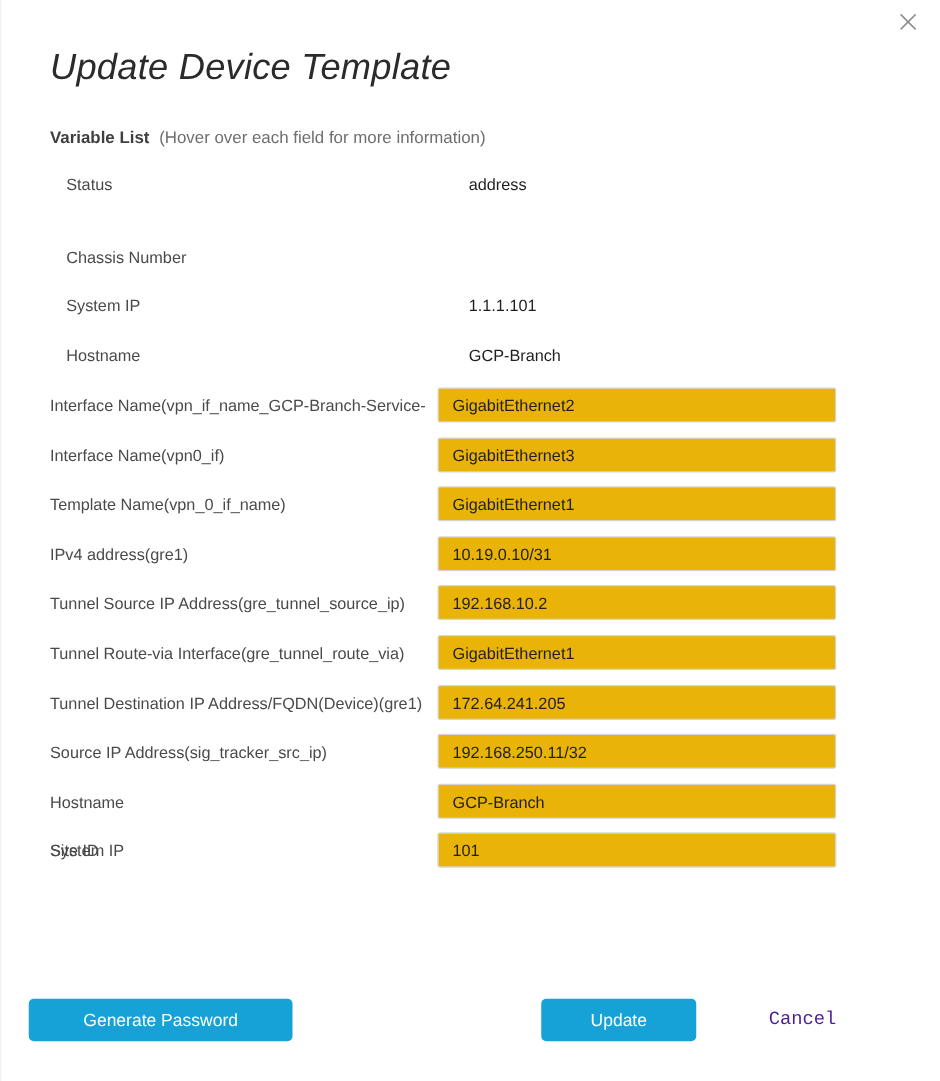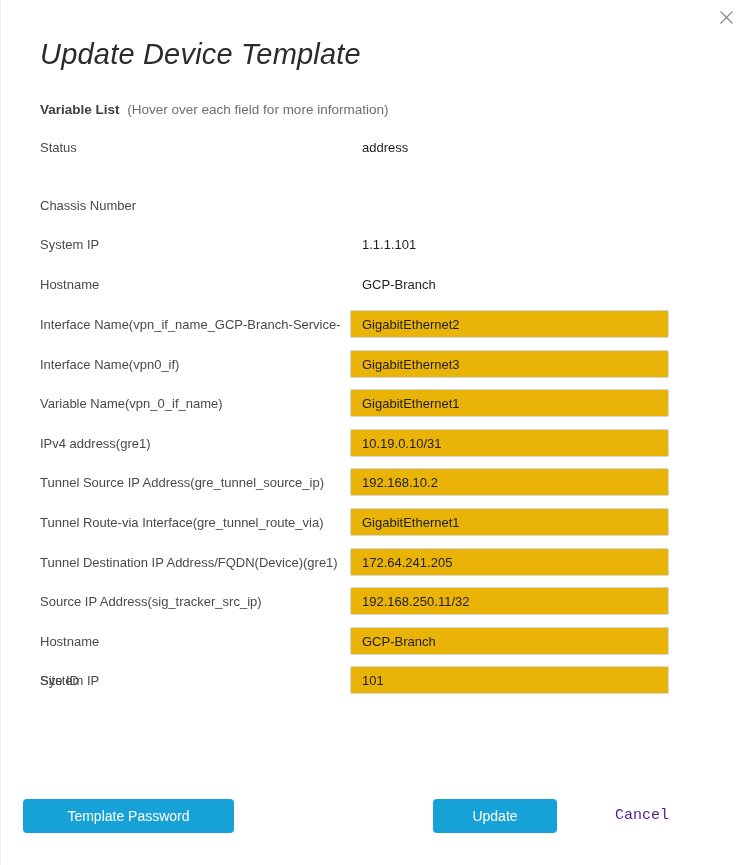--- a/index.html
+++ b/index.html
@@ -62,21 +62,21 @@
   .row-static { height: 16px; }
   .row-input  { height: 28px; }
   .field-label {
     flex: 0 0 310px;
     max-width: 310px;
     font-size: 13px;
     color: #4a4a4a;
     white-space: nowrap;
     overflow: hidden;
   }
-  .row-static .field-label { flex: 0 0 322px; max-width: 322px; }
+  .row-static .field-label { flex: 0 0 322px; max-width: 322px; margin-left: 13px; }
   .static-value {
     font-size: 13px;
     color: #1f1f1f;
     white-space: nowrap;
   }
   .field-input {
     flex: 0 0 319px;
     width: 319px;
     height: 28px;
     box-sizing: border-box;
@@ -155,21 +155,21 @@
 
   <div class="row row-input" style="top:310px">
     <span class="field-label">Interface Name(vpn_if_name_GCP-Branch-Service-</span>
     <input class="field-input" type="text" value="GigabitEthernet2" style="">
   </div>
   <div class="row row-input" style="top:350px">
     <span class="field-label">Interface Name(vpn0_if)</span>
     <input class="field-input" type="text" value="GigabitEthernet3" style="">
   </div>
   <div class="row row-input" style="top:389px">
-    <span class="field-label">Variable Name(vpn_0_if_name)</span>
+    <span class="field-label">Template Name(vpn_0_if_name)</span>
     <input class="field-input" type="text" value="GigabitEthernet1" style="">
   </div>
   <div class="row row-input" style="top:429px">
     <span class="field-label">IPv4 address(gre1)</span>
     <input class="field-input" type="text" value="10.19.0.10/31" style="">
   </div>
   <div class="row row-input" style="top:468px">
     <span class="field-label">Tunnel Source IP Address(gre_tunnel_source_ip)</span>
     <input class="field-input" type="text" value="192.168.10.2" style="">
   </div>
@@ -191,17 +191,17 @@
   </div>
   <div class="row row-input" style="top:666px">
     <span class="field-label">System IP</span>
     <input class="field-input" type="text" value="1.1.1.101" style="">
   </div>
   <div class="row row-input" style="top:666px">
     <span class="field-label">Site ID</span>
     <input class="field-input" type="text" value="101" style="">
   </div>
 
-  <button class="btn-primary" id="generate-btn">Template Password</button>
+  <button class="btn-primary" id="generate-btn">Generate Password</button>
   <button class="btn-primary" id="update-btn">Update</button>
   <button class="link-cancel">Cancel</button>
 
 </div>
 
 </body></html>

